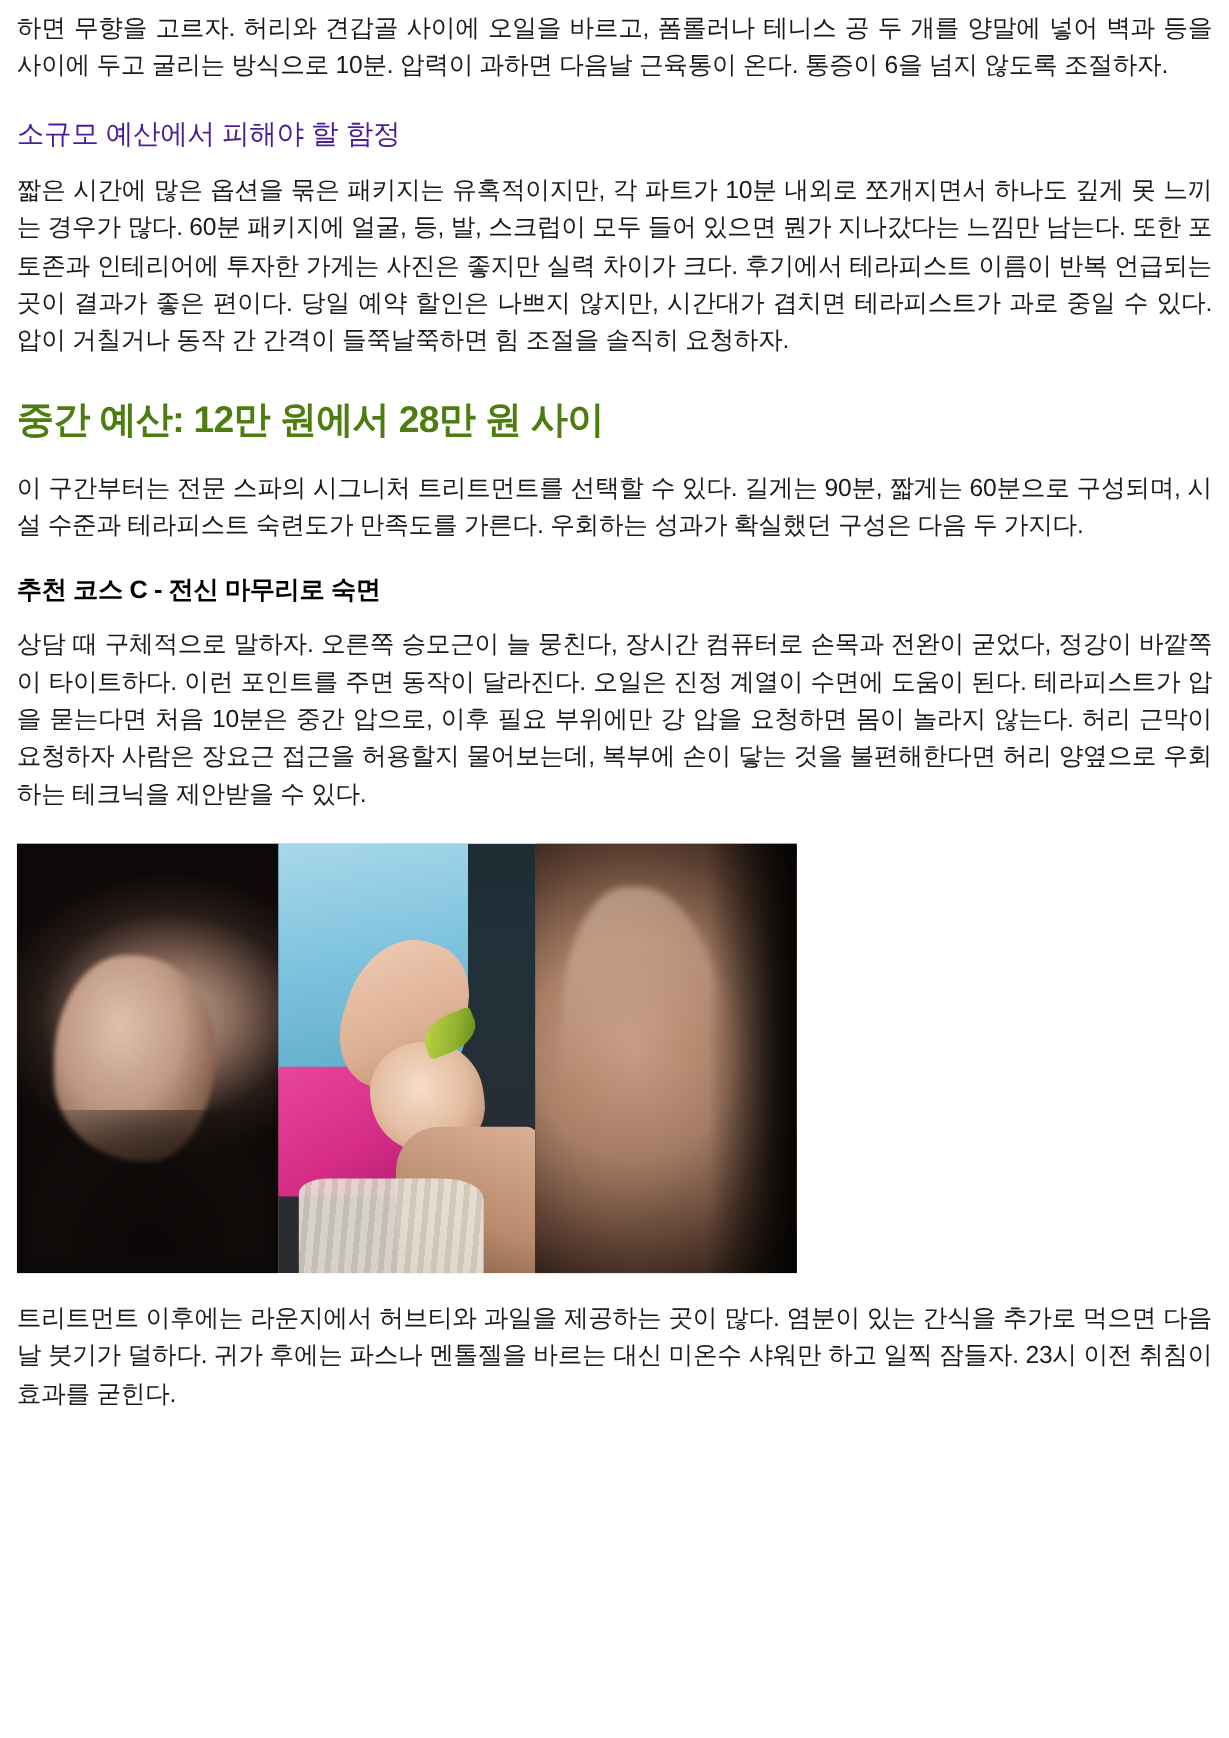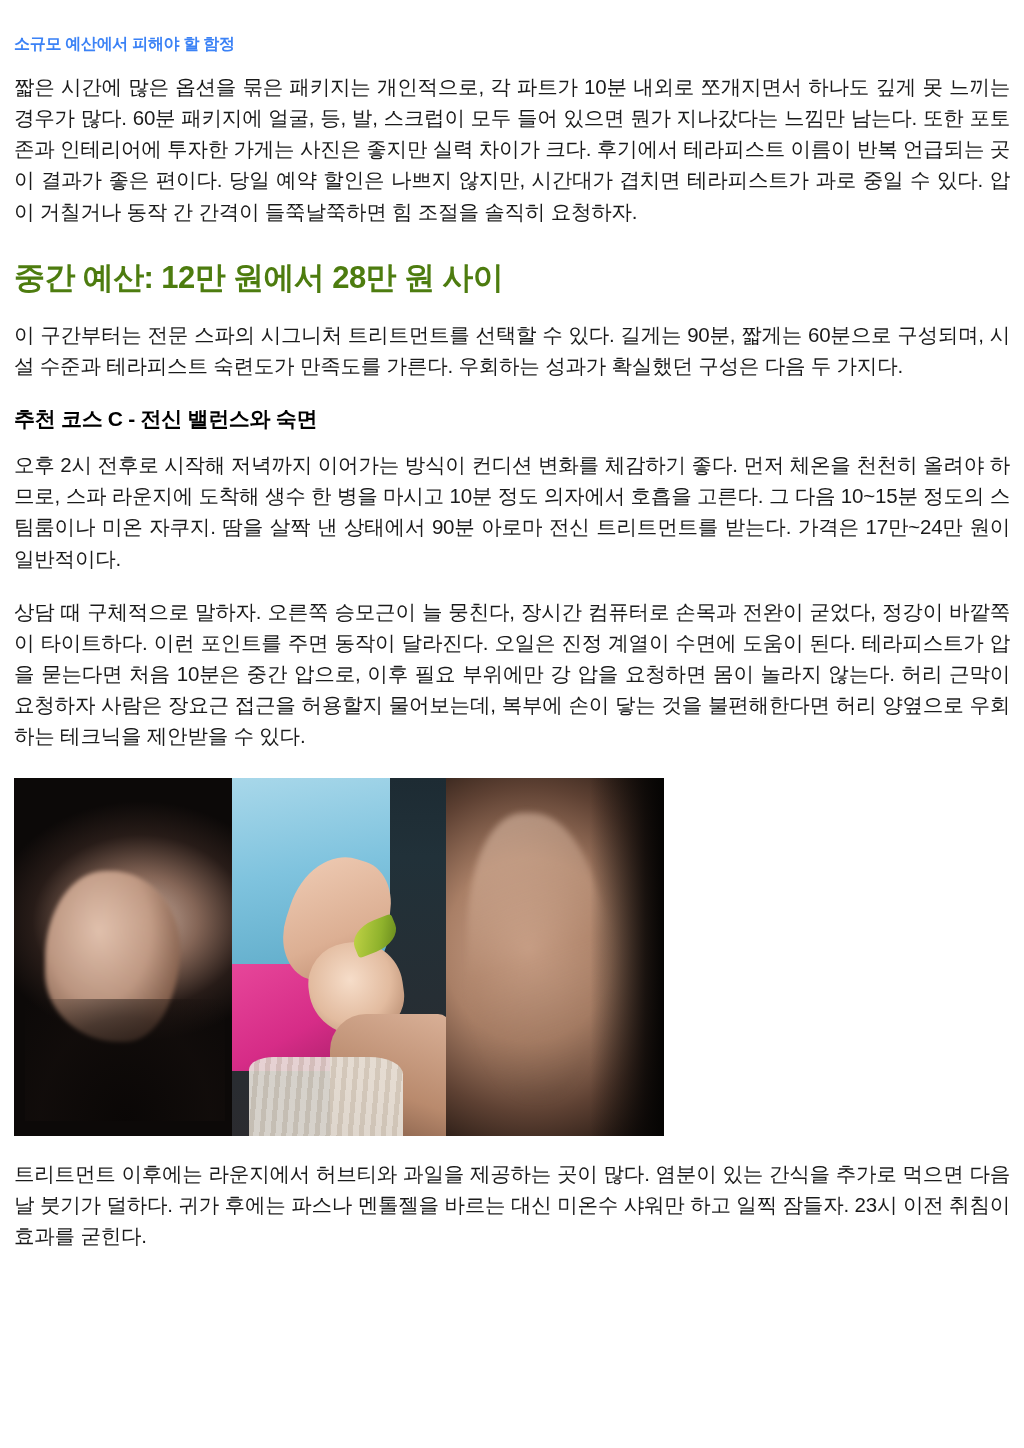--- a/index.html
+++ b/index.html
@@ -20,25 +20,25 @@
   }
   p.body-text {
     font-size: 20.5px;
     line-height: 1.52;
     margin: 0 0 22px 0;
     text-align: justify;
     letter-spacing: -0.2px;
     color: #1a1a1a;
   }
   h2.section-h2 {
-    font-size: 16px;
-    font-weight: bold;
+    font-size: 23px;
+    font-weight: normal;
     margin: 26px 0 16px 0;
     letter-spacing: -0.3px;
-    color: #3b82f6;
+    color: #4c1d95;
   }
   h1.section-h1 {
     font-size: 31px;
     font-weight: bold;
     margin: 30px 0 20px 0;
     letter-spacing: -0.6px;
     color: #4d7c0f;
   }
   h3.section-h3 {
     font-size: 21px;
@@ -188,33 +188,33 @@
     width: 34%;
     height: 100%;
     background: linear-gradient(90deg, rgba(0,0,0,0) 0%, rgba(8,6,5,0.85) 75%, rgba(5,4,3,1) 100%);
   }
 </style>
 </head>
 <body>
 
 <div class="page">
 
+  <p class="body-text">하면 무향을 고르자. 허리와 견갑골 사이에 오일을 바르고, 폼롤러나 테니스 공 두 개를 양말에 넣어 벽과 등을 사이에 두고 굴리는 방식으로 10분. 압력이 과하면 다음날 근육통이 온다. 통증이 6을 넘지 않도록 조절하자.</p>
 
 
   <h2 class="section-h2">소규모 예산에서 피해야 할 함정</h2>
 
-  <p class="body-text">짧은 시간에 많은 옵션을 묶은 패키지는 개인적으로, 각 파트가 10분 내외로 쪼개지면서 하나도 깊게 못 느끼는 경우가 많다. 60분 패키지에 얼굴, 등, 발, 스크럽이 모두 들어 있으면 뭔가 지나갔다는 느낌만 남는다. 또한 포토존과 인테리어에 투자한 가게는 사진은 좋지만 실력 차이가 크다. 후기에서 테라피스트 이름이 반복 언급되는 곳이 결과가 좋은 편이다. 당일 예약 할인은 나쁘지 않지만, 시간대가 겹치면 테라피스트가 과로 중일 수 있다. 압이 거칠거나 동작 간 간격이 들쭉날쭉하면 힘 조절을 솔직히 요청하자.</p>
+  <p class="body-text">짧은 시간에 많은 옵션을 묶은 패키지는 유혹적이지만, 각 파트가 10분 내외로 쪼개지면서 하나도 깊게 못 느끼는 경우가 많다. 60분 패키지에 얼굴, 등, 발, 스크럽이 모두 들어 있으면 뭔가 지나갔다는 느낌만 남는다. 또한 포토존과 인테리어에 투자한 가게는 사진은 좋지만 실력 차이가 크다. 후기에서 테라피스트 이름이 반복 언급되는 곳이 결과가 좋은 편이다. 당일 예약 할인은 나쁘지 않지만, 시간대가 겹치면 테라피스트가 과로 중일 수 있다. 압이 거칠거나 동작 간 간격이 들쭉날쭉하면 힘 조절을 솔직히 요청하자.</p>
 
   <h1 class="section-h1">중간 예산: 12만 원에서 28만 원 사이</h1>
 
   <p class="body-text">이 구간부터는 전문 스파의 시그니처 트리트먼트를 선택할 수 있다. 길게는 90분, 짧게는 60분으로 구성되며, 시설 수준과 테라피스트 숙련도가 만족도를 가른다. 우회하는 성과가 확실했던 구성은 다음 두 가지다.</p>
 
-  <h3 class="section-h3">추천 코스 C - 전신 밸런스와 숙면</h3>
-
-  <p class="body-text">오후 2시 전후로 시작해 저녁까지 이어가는 방식이 컨디션 변화를 체감하기 좋다. 먼저 체온을 천천히 올려야 하므로, 스파 라운지에 도착해 생수 한 병을 마시고 10분 정도 의자에서 호흡을 고른다. 그 다음 10~15분 정도의 스팀룸이나 미온 자쿠지. 땀을 살짝 낸 상태에서 90분 아로마 전신 트리트먼트를 받는다. 가격은 17만~24만 원이 일반적이다.</p>
+  <h3 class="section-h3">추천 코스 C - 전신 마무리로 숙면</h3>
+
 
   <p class="body-text">상담 때 구체적으로 말하자. 오른쪽 승모근이 늘 뭉친다, 장시간 컴퓨터로 손목과 전완이 굳었다, 정강이 바깥쪽이 타이트하다. 이런 포인트를 주면 동작이 달라진다. 오일은 진정 계열이 수면에 도움이 된다. 테라피스트가 압을 묻는다면 처음 10분은 중간 압으로, 이후 필요 부위에만 강 압을 요청하면 몸이 놀라지 않는다. 허리 근막이 요청하자 사람은 장요근 접근을 허용할지 물어보는데, 복부에 손이 닿는 것을 불편해한다면 허리 양옆으로 우회하는 테크닉을 제안받을 수 있다.</p>
 
   <div class="figure">
     <div class="pane pane-a"></div>
     <div class="pane pane-b">
       <div class="torso"></div>
       <div class="skirt"></div>
       <div class="arm"></div>
       <div class="hand"></div>

